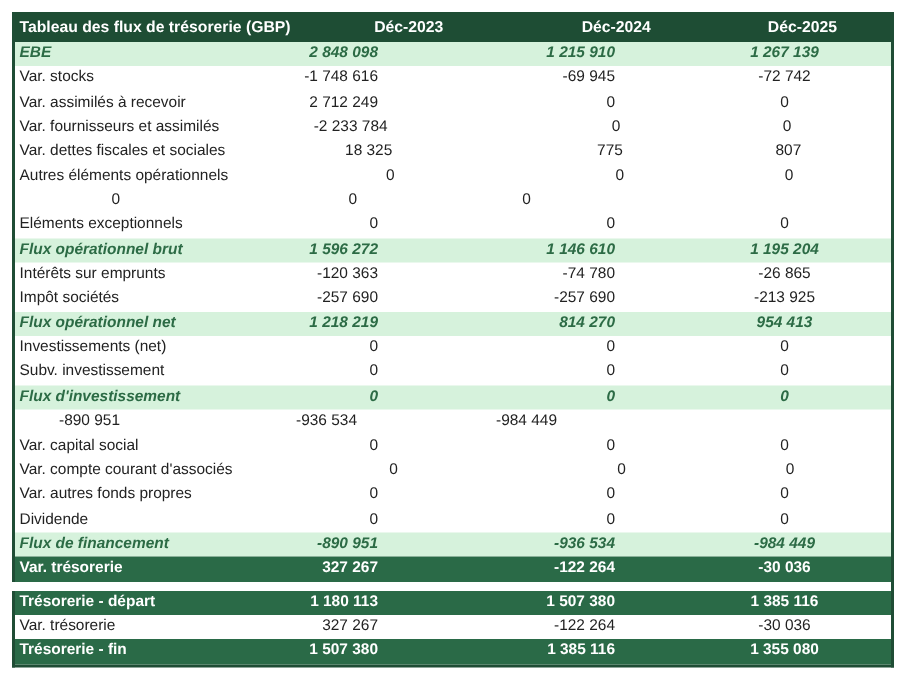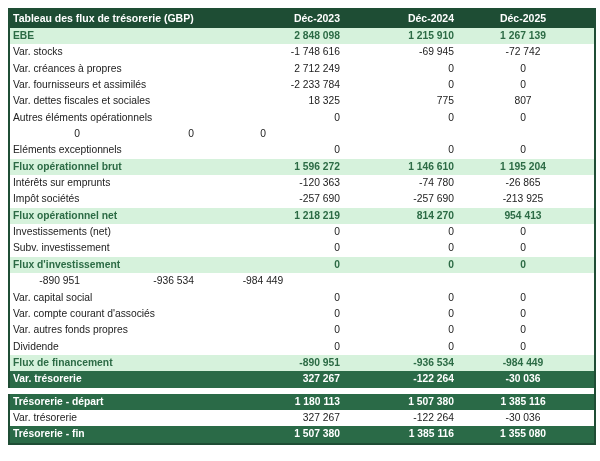--- a/index.html
+++ b/index.html
@@ -1,27 +1,27 @@
 <!DOCTYPE html>
 <html><head>
 <meta charset="utf-8">
 <style>
   html, body { margin:0; padding:0; background:#ffffff; }
   body { width:600px; height:461px; position:relative; overflow:hidden;
          font-family:"Liberation Sans", "DejaVu Sans", sans-serif; }
   .frame { position:absolute; left:8px; top:8px; width:584px;
            border-left:2px solid #1f4d35; border-right:2px solid #1f4d35; border-bottom:2px solid #1f4d35; }
-  .row { display:flex; height:16.35px; line-height:16.35px; font-size:10.3px; color:#222; }
+  .row { display:flex; height:16.35px; line-height:16.35px; font-size:10.3px; color:#222;gap:44px; }
   .row .lbl { flex:1; padding-left:3px; white-space:nowrap; }
   .row .v { text-align:right; white-space:nowrap; }
   .row .c1 { width:70px; }
   .row .c2 { width:114px; }
   .row .c3 { width:138px; padding-right:2px;text-align:center; }
   .hdr { background:#1e4d34; color:#ffffff; font-weight:bold; height:20px; line-height:20px; font-size:10.5px; }
-  .sub { background:#d6f2dc; color:#2c6b45; font-weight:bold; }
+  .sub { background:#d6f2dc; color:#2c6b45; font-weight:bold;font-style:italic; }
   .tot { background:#2a6a47; color:#ffffff; font-weight:bold; }
   .gap { height:6px; background:#ffffff; border-left:2px solid #fff; margin-left:-2px; }
 </style>
 </head>
 <body>
 
 <div class="frame" id="tbl">
   <div class="row hdr">
     <span class="lbl">Tableau des flux de trésorerie (GBP)</span>
     <span class="v c1">Déc-2023</span>
@@ -35,21 +35,21 @@
         <span class="v c2">1 215 910</span>
         <span class="v c3">1 267 139</span>
       </div>
       <div class="row">
         <span class="lbl">Var. stocks</span>
         <span class="v c1">-1 748 616</span>
         <span class="v c2">-69 945</span>
         <span class="v c3">-72 742</span>
       </div>
       <div class="row">
-        <span class="lbl">Var. créances à propres</span>
+        <span class="lbl">Var. assimilés à recevoir</span>
         <span class="v c1">2 712 249</span>
         <span class="v c2">0</span>
         <span class="v c3">0</span>
       </div>
       <div class="row">
         <span class="lbl">Var. fournisseurs et assimilés</span>
         <span class="v c1">-2 233 784</span>
         <span class="v c2">0</span>
         <span class="v c3">0</span>
       </div>

